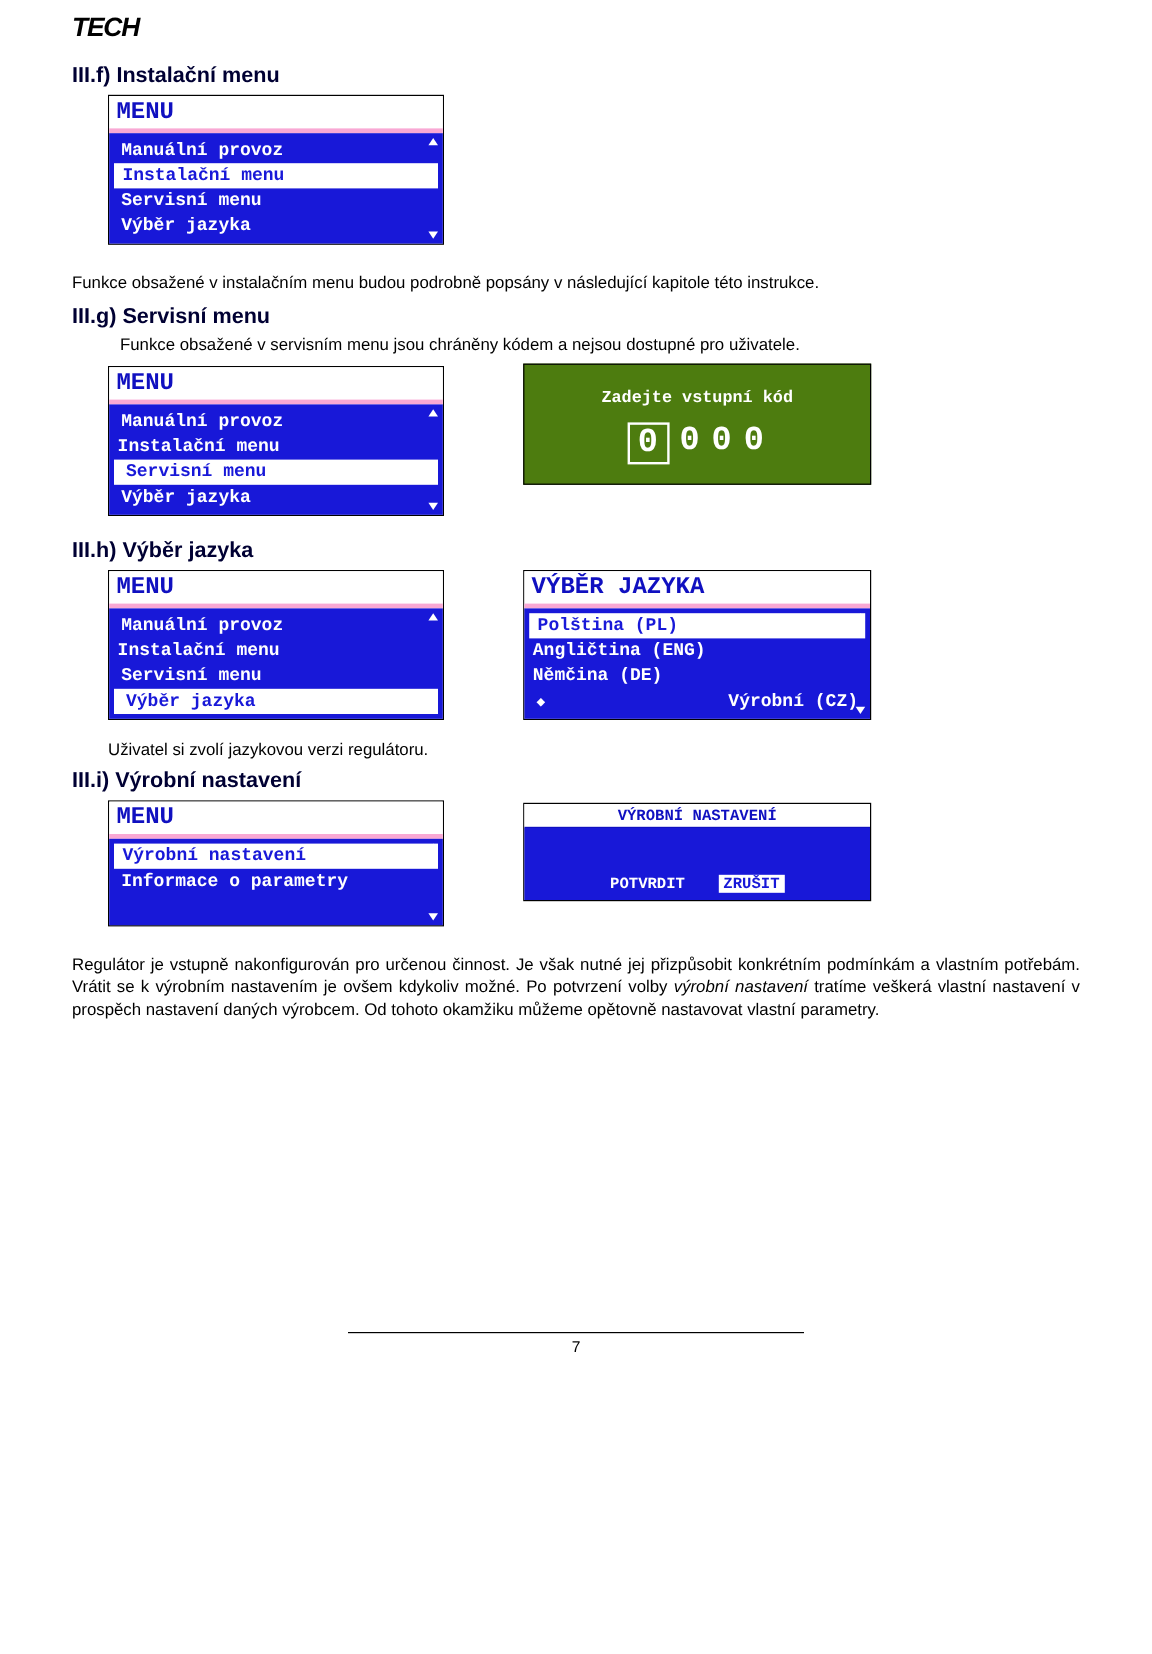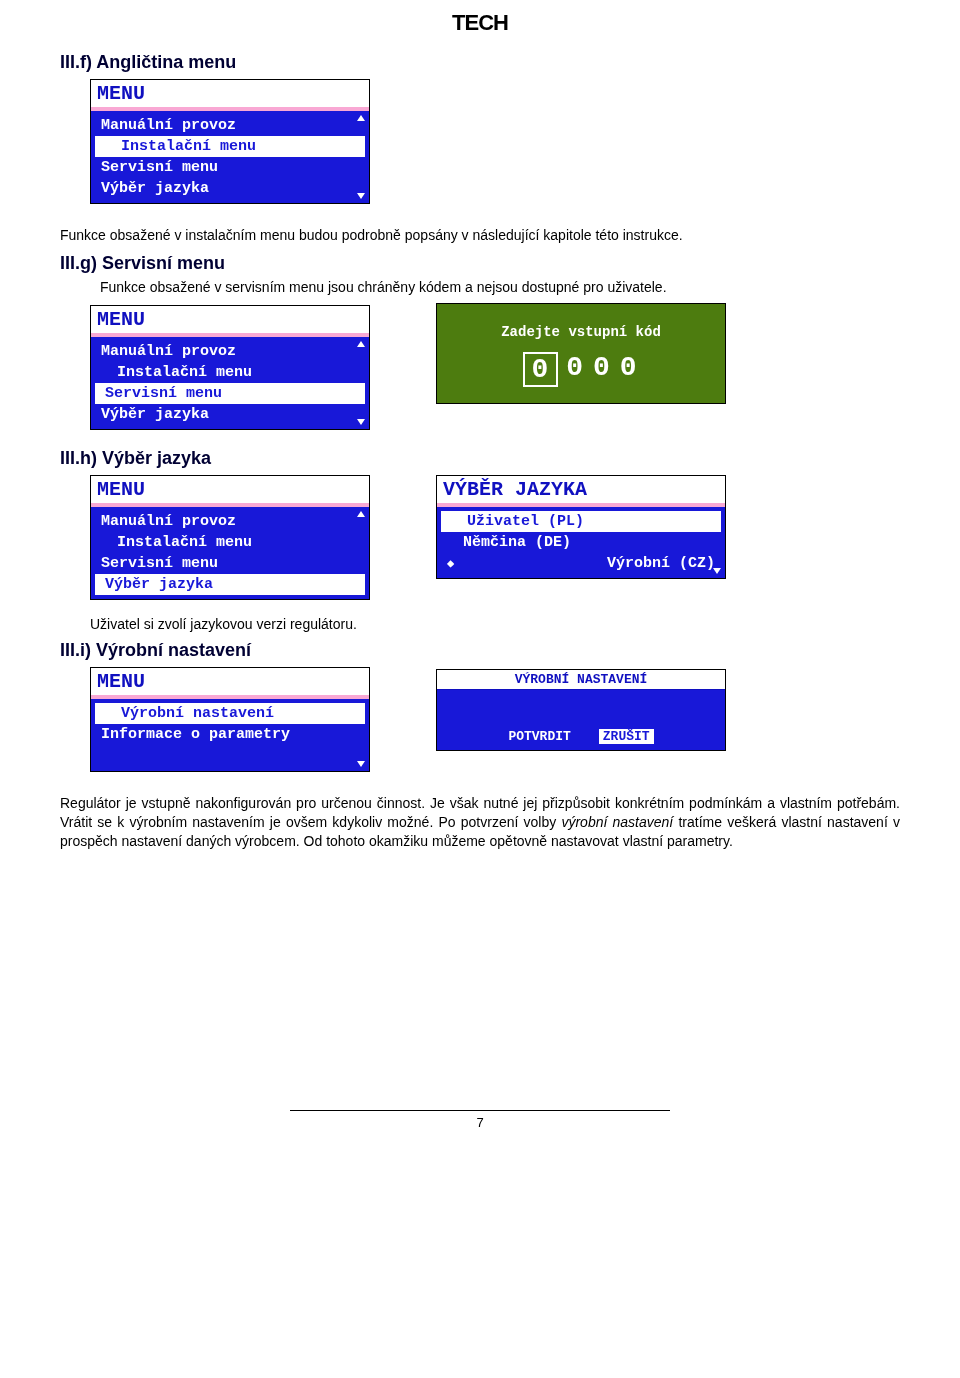--- a/index.html
+++ b/index.html
@@ -7,22 +7,23 @@
     font-family: Verdana, Arial, sans-serif;
     background: #fff;
     width: 960px;
     margin: 0 auto;
     padding: 10px 60px 40px 60px;
     color: #000;
     font-size: 14px;
   }
   .header-bar {
     display: flex;
-    justify-content: center;
+    justify-content: flex-start;
     margin-bottom: 16px;
+    font-style: italic;
   }
   .logo {
     font-family: Arial, sans-serif;
     font-weight: 900;
     font-size: 22px;
     letter-spacing: -1px;
     color: #000;
   }
   h2.section {
     font-family: Verdana, sans-serif;
@@ -60,21 +61,21 @@
     font-size: 15px;
     padding: 4px 0;
     position: relative;
   }
   .lcd-item {
     padding: 2px 10px;
     display: flex;
     justify-content: space-between;
     align-items: center;
   }
-  .lcd-item.indent { padding-left: 26px; }
+  .lcd-item.indent { padding-left: 7px; }
   .lcd-item.selected {
     background: #fff;
     color: #1818d8;
     margin: 0 4px;
   }
   .dots-box {
     position: absolute;
     right: 3px;
     top: 4px;
     bottom: 4px;
@@ -176,21 +177,21 @@
 <body>
 
 
 
 
 <div class="header-bar">
   <div class="logo">TECH</div>
 </div>
 
 
-<h2 class="section">III.f) Angličtina menu</h2>
+<h2 class="section">III.f) Instalační menu</h2>
 
 
 <div class="lcd">
   <div class="lcd-panel">
     <div class="lcd-title">MENU</div>
     <div class="lcd-body">
       <div class="lcd-item">
           <span>Manuální provoz</span>
         </div>
       <div class="lcd-item indent selected">
@@ -280,21 +281,24 @@
         </div>
       </div>
     </div>
   </div>
 
   <div class="lcd" style="margin-left:0;">
     <div class="lcd-panel wide">
       <div class="lcd-title">VÝBĚR JAZYKA</div>
       <div class="lcd-body">
         <div class="lcd-item indent selected">
-            <span>Uživatel (PL)</span>
+            <span>Polština (PL)</span>
+          </div>
+        <div class="lcd-item indent">
+            <span>Angličtina (ENG)</span>
           </div>
         <div class="lcd-item indent">
             <span>Němčina (DE)</span>
           </div>
         <div class="lcd-item">
             <span class="lang-bullet">◆</span>
             <span>Výrobní (CZ)</span>
           </div>
         <div class="dots-box">
           <div class="arrow-tri arrow-up"></div>

